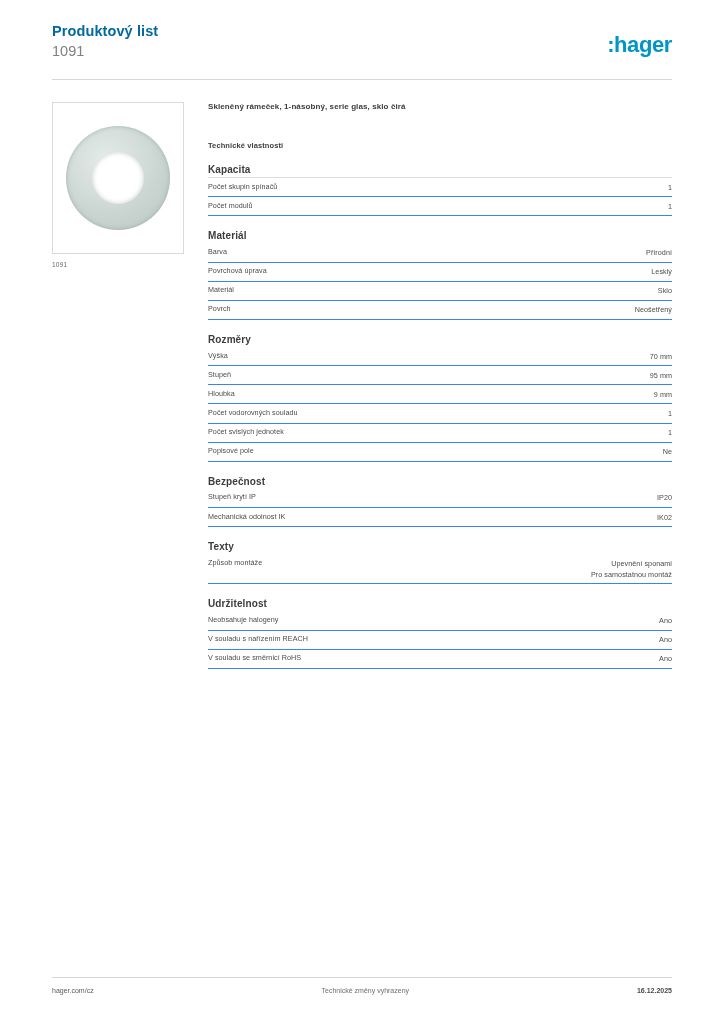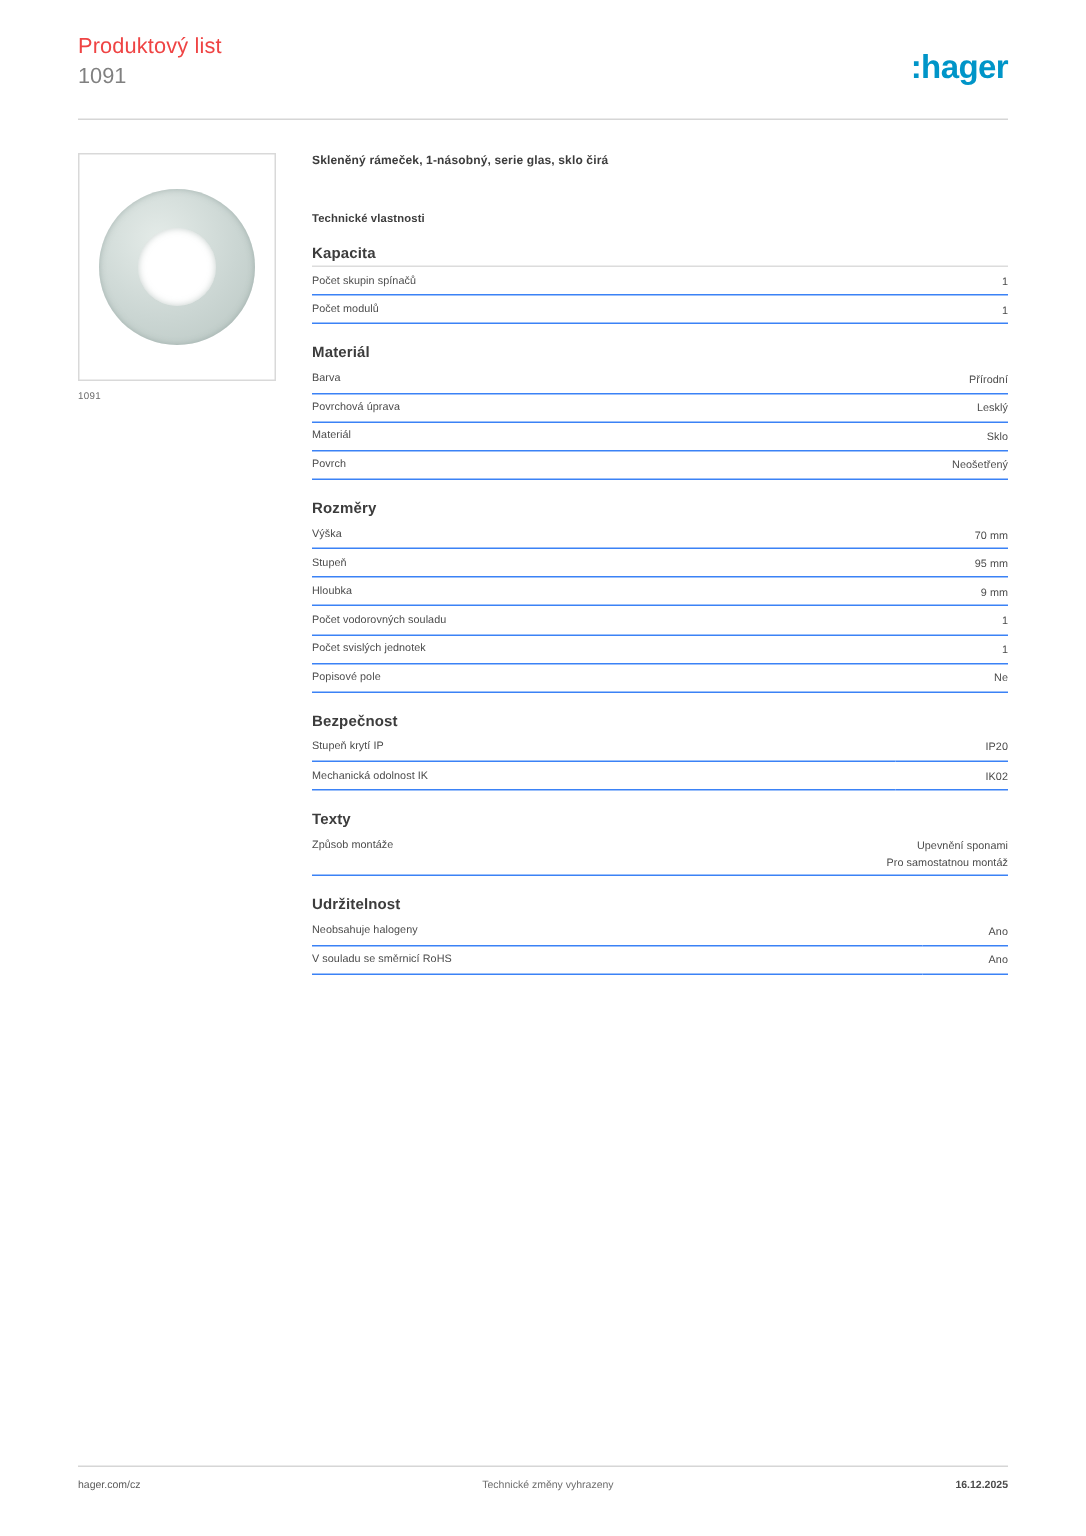--- a/index.html
+++ b/index.html
@@ -25,22 +25,22 @@
 
   
   .header {
     display: flex;
     align-items: flex-start;
     justify-content: space-between;
     padding-top: 22px;
   }
   .doc-title {
     font-size: 14.5px;
-    font-weight: normal;
-    color: #ef4444;
+    font-weight: bold;
+    color: #0369a1;
     line-height: 1.35;
     letter-spacing: .1px;
   }
   .doc-subtitle {
     font-size: 14.5px;
     font-weight: normal;
     color: #808080;
     line-height: 1.35;
   }
   .logo {
@@ -289,20 +289,24 @@
             </tbody>
           </table>
           <div class="group-title">Udržitelnost</div>
           <table class="spec-table">
             <tbody>
               <tr>
                 <td class="lbl">Neobsahuje halogeny</td>
                 <td class="val">Ano</td>
               </tr>
               <tr>
+                <td class="lbl">V souladu s nařízením REACH</td>
+                <td class="val">Ano</td>
+              </tr>
+              <tr>
                 <td class="lbl">V souladu se směrnicí RoHS</td>
                 <td class="val">Ano</td>
               </tr>
             </tbody>
           </table>
         </div>
     </div>
 
   </div>
 

